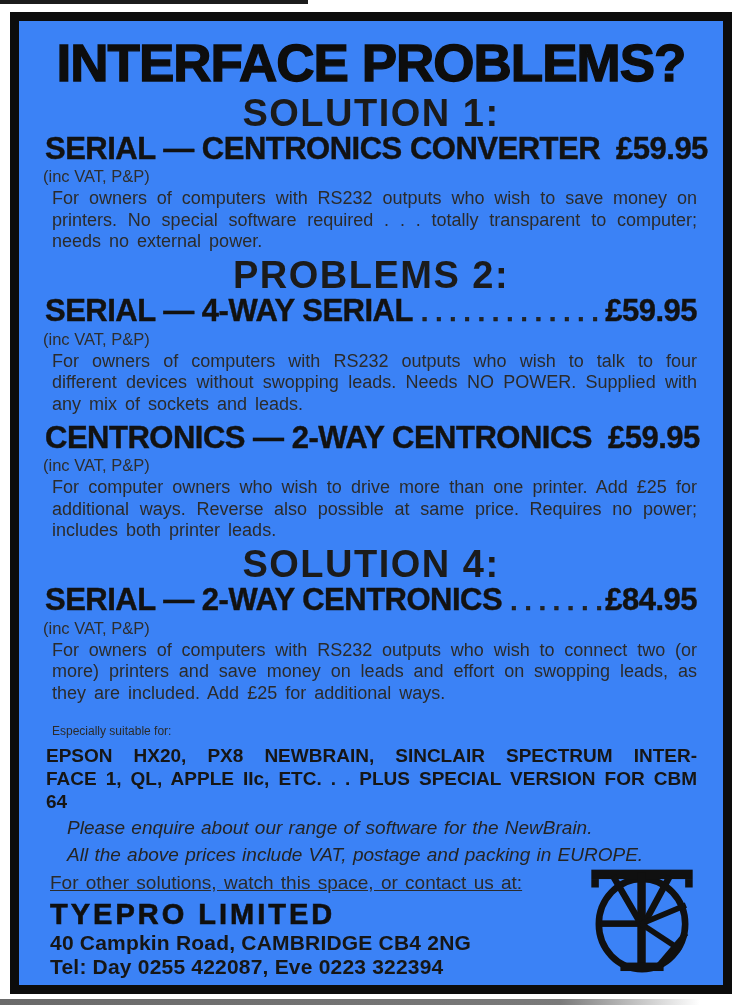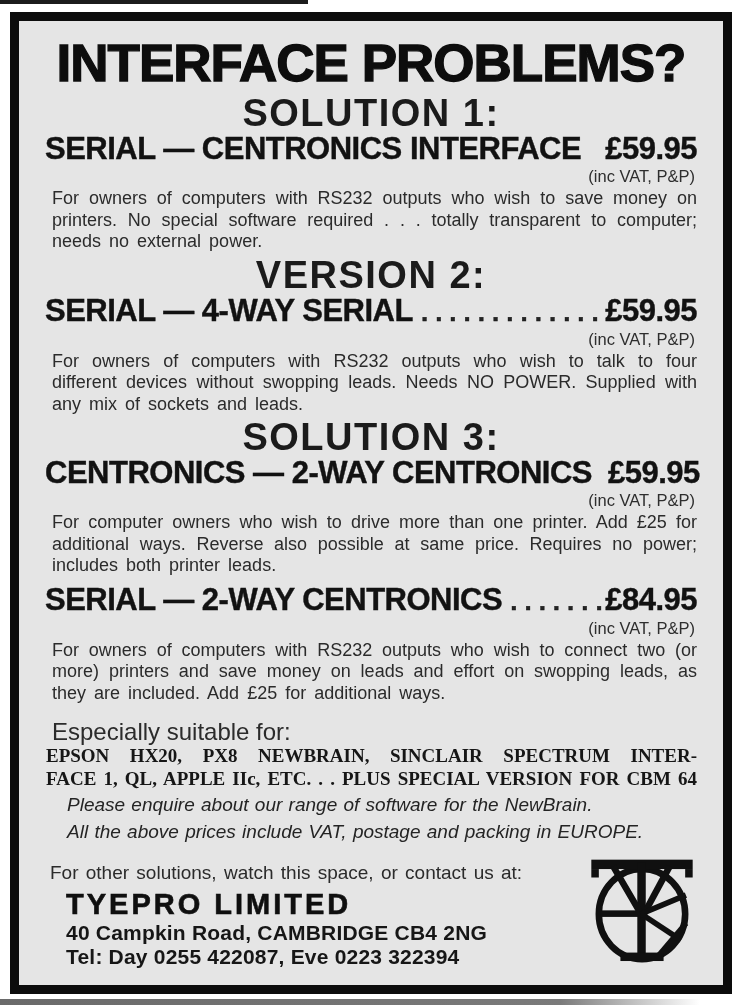--- a/index.html
+++ b/index.html
@@ -5,57 +5,57 @@
   html,body{margin:0;padding:0;}
   body{
     width:750px;height:1008px;position:relative;background:#ffffff;
     font-family:"Liberation Sans","DejaVu Sans",sans-serif;overflow:hidden;
   }
   .scan-top{position:absolute;left:0;top:0;width:308px;height:4px;background:#1c1c1c;}
   .scan-bottom{position:absolute;left:0;top:999px;width:700px;height:6px;
     background:linear-gradient(to right,#6a6a6a 0%,#7a7a7a 80%,rgba(120,120,120,0) 100%);}
   .frame{
     position:absolute;left:10px;top:12px;width:722px;height:982px;box-sizing:border-box;
-    border:9px solid #0c0c0c;background:#e5e5e5;padding:10px 24px 8px 24px;overflow:hidden;
+    border:9px solid #0c0c0c;background:#3b82f6;padding:10px 24px 8px 24px;overflow:hidden;
   }
   .title{
     text-align:center;font-weight:700;font-size:52px;line-height:60px;color:#0d0d0d;
     letter-spacing:-1px;-webkit-text-stroke:1.3px #0d0d0d;margin:2px 0 0 0;
     transform:scaleX(1.02);transform-origin:center;
   }
   .sol-heading{
     text-align:center;font-weight:700;font-size:38px;line-height:34px;color:#1b1b1b;
     letter-spacing:1.5px;margin-top:3px;
   }
   .product-row{
     display:flex;align-items:baseline;font-weight:700;font-size:31px;line-height:36px;
     color:#121212;letter-spacing:-0.5px;margin:1px 2px 0 2px;-webkit-text-stroke:0.4px #121212;
   }
   .product-name{white-space:nowrap;}
   .leader{flex:1;overflow:hidden;white-space:nowrap;letter-spacing:7px;text-align:center;
     font-size:26px;color:#242424;padding:0 8px;}
   .price{white-space:nowrap;}
-  .vat{ text-align:right;font-size:16.5px;line-height:18px;color:#2e2e2e;font-weight:400;
+  .vat{ font-size:16.5px;line-height:18px;color:#2e2e2e;font-weight:400;
     margin-right:4px;}
   .desc{
     font-size:18px;line-height:21.5px;color:#2b2b2b;text-align:justify;word-spacing:3px;
     margin:3px 2px 5px 9px;
   }
-  .suit-label{font-size:24px;line-height:21px;color:#2b2b2b;margin:17px 0 2px 9px;}
+  .suit-label{font-size:12px;line-height:21px;color:#2b2b2b;margin:17px 0 2px 9px;}
   .machines{
     font-weight:700;font-size:19px;line-height:23px;color:#161616;margin:0 2px 0 3px;
-    text-align:justify;text-align-last:justify;word-spacing:2px;font-family:Liberation Serif, serif;
+    text-align:justify;text-align-last:justify;word-spacing:2px;
   }
   .note-italic{
     font-style:italic;font-size:19px;line-height:24px;color:#242424;margin:3px 0 0 24px;
     word-spacing:1px;
   }
-  .contact{font-size:19px;line-height:23px;color:#2b2b2b;margin:17px 0 4px 7px;word-spacing:2px;}
+  .contact{font-size:19px;line-height:23px;color:#2b2b2b;margin:4px 0 4px 7px;word-spacing:2px;text-decoration:underline;}
   .bottom{position:relative;}
-  .company{margin-left:23px;width:560px;}
+  .company{margin-left:7px;width:560px;}
   .company-name{
     font-weight:700;font-size:29px;line-height:33px;color:#0f0f0f;letter-spacing:3px;
     -webkit-text-stroke:0.6px #0f0f0f;
   }
   .company-address,.company-phone{
     font-weight:700;font-size:21px;line-height:24px;color:#161616;letter-spacing:0.2px;
   }
   .logo{position:absolute;right:-4px;bottom:0px;width:122px;height:122px;}
 </style>
 </head>
@@ -64,51 +64,51 @@
 <div class="scan-top"></div>
 <div class="scan-bottom"></div>
 
 <div class="frame">
 
   <div class="title">INTERFACE PROBLEMS?</div>
 
   <div>
     <div class="sol-heading">SOLUTION 1:</div>
     <div class="product-row">
-      <span class="product-name">SERIAL — CENTRONICS INTERFACE</span>
+      <span class="product-name">SERIAL — CENTRONICS CONVERTER</span>
       <span class="leader"></span>
       <span class="price">£59.95</span>
     </div>
     <div class="vat">(inc VAT, P&amp;P)</div>
     <div class="desc">For owners of computers with RS232 outputs who wish to save money on printers. No special software required . . . totally transparent to computer; needs no external power.</div>
   </div>
 
   <div>
-    <div class="sol-heading">VERSION 2:</div>
+    <div class="sol-heading">PROBLEMS 2:</div>
     <div class="product-row">
       <span class="product-name">SERIAL — 4-WAY SERIAL</span>
       <span class="leader">...............</span>
       <span class="price">£59.95</span>
     </div>
     <div class="vat">(inc VAT, P&amp;P)</div>
     <div class="desc">For owners of computers with RS232 outputs who wish to talk to four different devices without swopping leads. Needs NO POWER. Supplied with any mix of sockets and leads.</div>
   </div>
 
   <div>
-    <div class="sol-heading">SOLUTION 3:</div>
     <div class="product-row">
       <span class="product-name">CENTRONICS — 2-WAY CENTRONICS</span>
       <span class="leader"></span>
       <span class="price">£59.95</span>
     </div>
     <div class="vat">(inc VAT, P&amp;P)</div>
     <div class="desc">For computer owners who wish to drive more than one printer. Add £25 for additional ways. Reverse also possible at same price. Requires no power; includes both printer leads.</div>
   </div>
 
   <div>
+    <div class="sol-heading">SOLUTION 4:</div>
     <div class="product-row">
       <span class="product-name">SERIAL — 2-WAY CENTRONICS</span>
       <span class="leader">.........</span>
       <span class="price">£84.95</span>
     </div>
     <div class="vat">(inc VAT, P&amp;P)</div>
     <div class="desc">For owners of computers with RS232 outputs who wish to connect two (or more) printers and save money on leads and effort on swopping leads, as they are included. Add £25 for additional ways.</div>
   </div>
 
   <div class="suit-label">Especially suitable for:</div>

